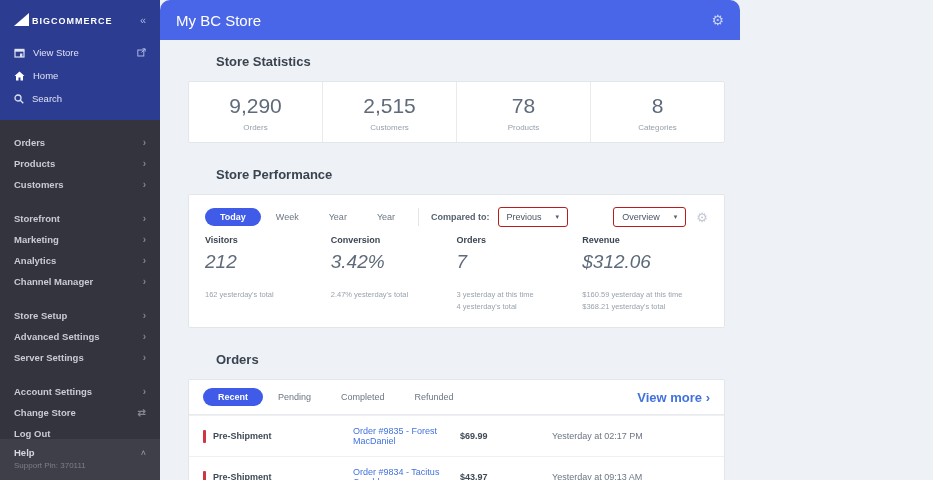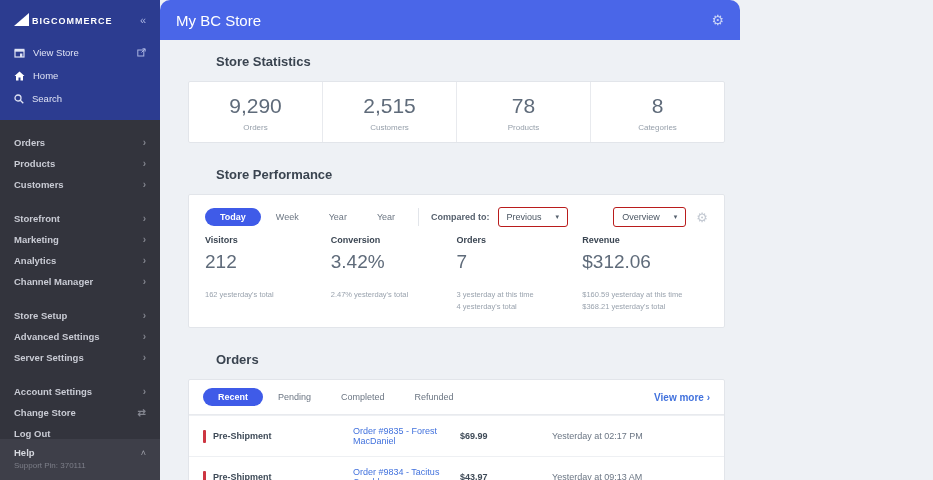--- a/index.html
+++ b/index.html
@@ -50,28 +50,28 @@
   .pill.active { background:#3f5be8; color:#ffffff; font-weight:bold; }
   .v-divider { width:1px; height:18px; background:#e2e5ea; margin:0 12px 0 8px; }
   .cmp-label { font-size:9px; color:#57616e; font-weight:bold; margin-right:8px; }
   .select { display:inline-flex; align-items:center; gap:14px; border:1px solid #b91c1c; border-radius:3px; background:#fff; padding:4px 8px; font-size:9px; color:#4a5562; }
   .select .arrow { font-size:7px; color:#55606d; }
   .perf-right { margin-left:auto; display:flex; align-items:center; gap:10px; }
   .perf-gear { color:#c3c9d2; font-size:13px; }
   .perf-metrics { display:flex; margin-top:8px; padding:0 16px; }
   .metric { flex:1; padding-right:10px; }
   .metric-label { color:#3b4653; font-size:9px; font-weight:bold; }
-  .metric-value { color:#5f6b7a; font-size:19px; margin-top:6px; }
+  .metric-value { color:#5f6b7a; font-size:19px; margin-top:6px;font-style:italic; }
   .metric-subs { margin-top:16px; }
   .metric-sub { color:#9aa3ae; font-size:7.5px; line-height:12px; }
 
   
   .orders-card { }
   .orders-tabs { display:flex; align-items:center; padding:8px 14px; border-bottom:1px solid #e8eaee; }
-  .view-more { margin-left:auto; color:#4272dd; font-size:10px; font-weight:bold; cursor:pointer; }
+  .view-more { margin-left:auto; color:#4272dd; font-size:13px; font-weight:bold; cursor:pointer; }
   .order-row { display:grid; grid-template-columns:150px 1fr 70px 180px; align-items:center; padding:10px 14px; border-top:1px solid #eef0f3; }
   .order-row:first-of-type { border-top:none; }
   .status-wrap { display:flex; align-items:center; gap:7px; }
   .status-bar { width:3px; height:13px; border-radius:1px; }
   .bar-red { background:#cd3642; }
   .status-label { color:#3e4a57; font-size:9px; font-weight:bold; }
   .order-link { color:#4272dd; font-size:9px; cursor:pointer; }
   .order-amount { color:#3e4a57; font-size:9px; font-weight:bold; text-align:left; }
   .order-time { color:#6b7684; font-size:9px; padding-left:22px; }
 

